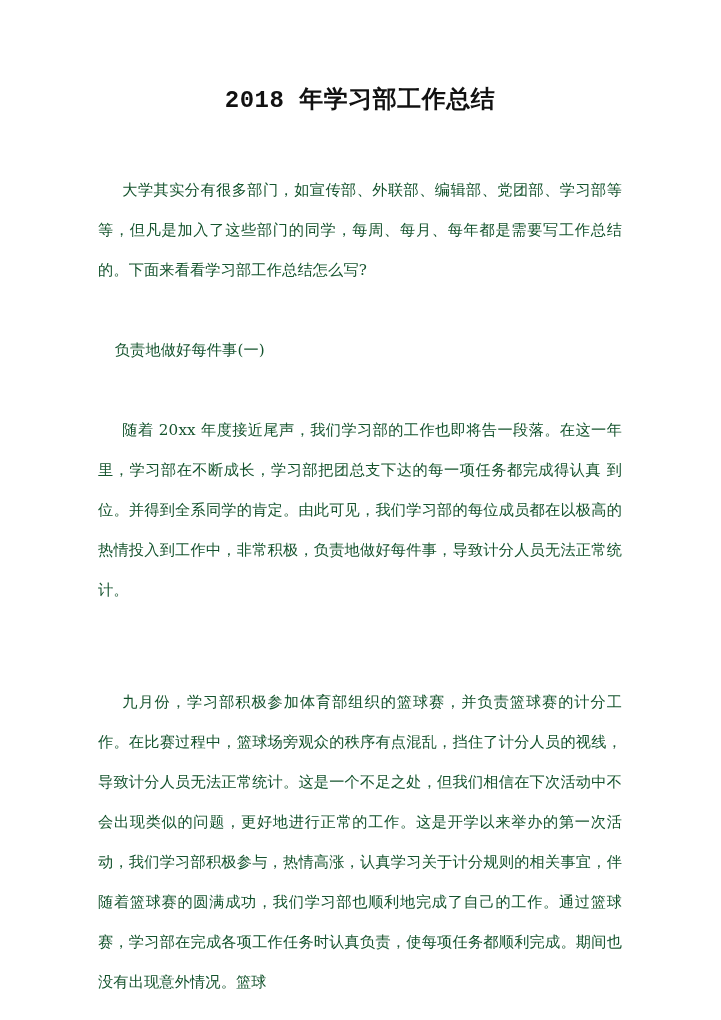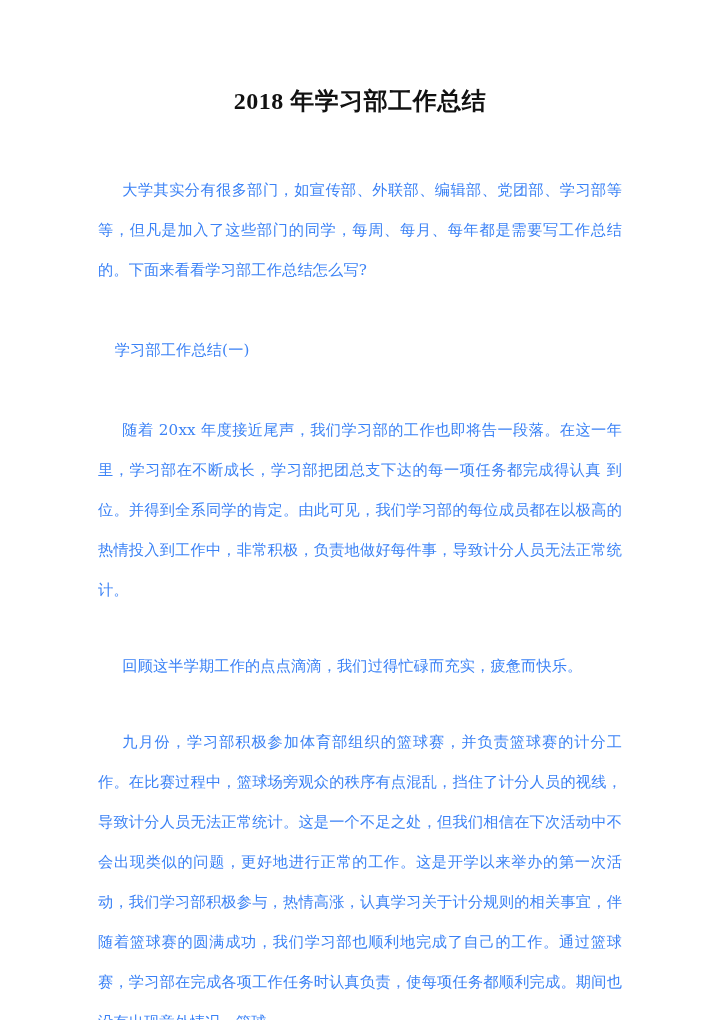--- a/index.html
+++ b/index.html
@@ -31,31 +31,31 @@
   }
   .doc-title {
     font-size: 24px;
     font-weight: bold;
     text-align: center;
     letter-spacing: 0.5px;
     line-height: 30px;
     margin: 0 0 0 0;
     padding-top: 8px;
     color: #111111;
-    font-family: Liberation Serif, serif;
+    font-family: Liberation Mono, monospace;
   }
   .para {
     font-size: 15.2px;
     line-height: 40px;
     text-align: justify;
     text-justify: inter-ideograph;
     margin: 0;
     text-indent: 1.6em;
     letter-spacing: 0.15px;
-    color: #3b82f6;
+    color: #14532d;
   }
   .para.no-indent {
     text-indent: 1.1em;
   }
   .spacer-lg { height: 54px; }
   .spacer-md { height: 40px; }
   .spacer-sm { height: 36px; }
 </style>
 </head>
 <body>
@@ -64,28 +64,27 @@
   <div class="doc-body">
 
     <h1 class="doc-title">2018 年学习部工作总结</h1>
 
     <div class="spacer-lg"></div>
 
     <p class="para">大学其实分有很多部门，如宣传部、外联部、编辑部、党团部、学习部等等，但凡是加入了这些部门的同学，每周、每月、每年都是需要写工作总结的。下面来看看学习部工作总结怎么写?</p>
 
     <div class="spacer-md"></div>
 
-    <p class="para no-indent">学习部工作总结(一)</p>
+    <p class="para no-indent">负责地做好每件事(一)</p>
 
     <div class="spacer-md"></div>
 
     <p class="para">随着 20xx 年度接近尾声，我们学习部的工作也即将告一段落。在这一年里，学习部在不断成长，学习部把团总支下达的每一项任务都完成得认真 到位。并得到全系同学的肯定。由此可见，我们学习部的每位成员都在以极高的热情投入到工作中，非常积极，负责地做好每件事，导致计分人员无法正常统计。</p>
 
     <div class="spacer-sm"></div>
 
-    <p class="para">回顾这半学期工作的点点滴滴，我们过得忙碌而充实，疲惫而快乐。</p>
 
     <div class="spacer-sm"></div>
 
     <p class="para">九月份，学习部积极参加体育部组织的篮球赛，并负责篮球赛的计分工作。在比赛过程中，篮球场旁观众的秩序有点混乱，挡住了计分人员的视线，导致计分人员无法正常统计。这是一个不足之处，但我们相信在下次活动中不会出现类似的问题，更好地进行正常的工作。这是开学以来举办的第一次活动，我们学习部积极参与，热情高涨，认真学习关于计分规则的相关事宜，伴随着篮球赛的圆满成功，我们学习部也顺利地完成了自己的工作。通过篮球赛，学习部在完成各项工作任务时认真负责，使每项任务都顺利完成。期间也没有出现意外情况。篮球</p>
 
   </div>
 </div>
 
 </body></html>

